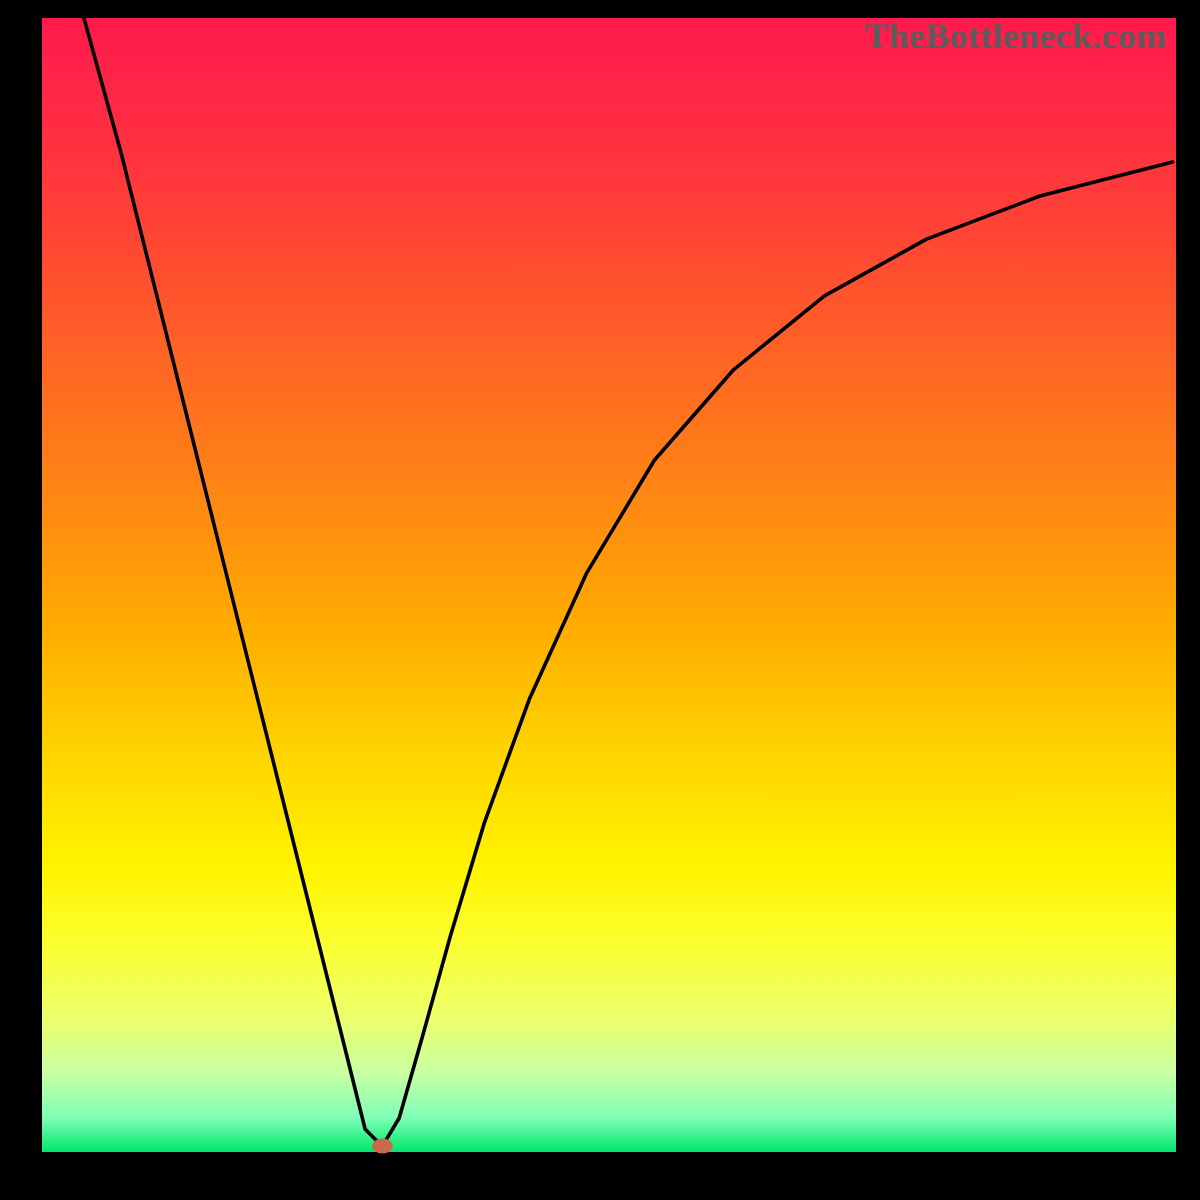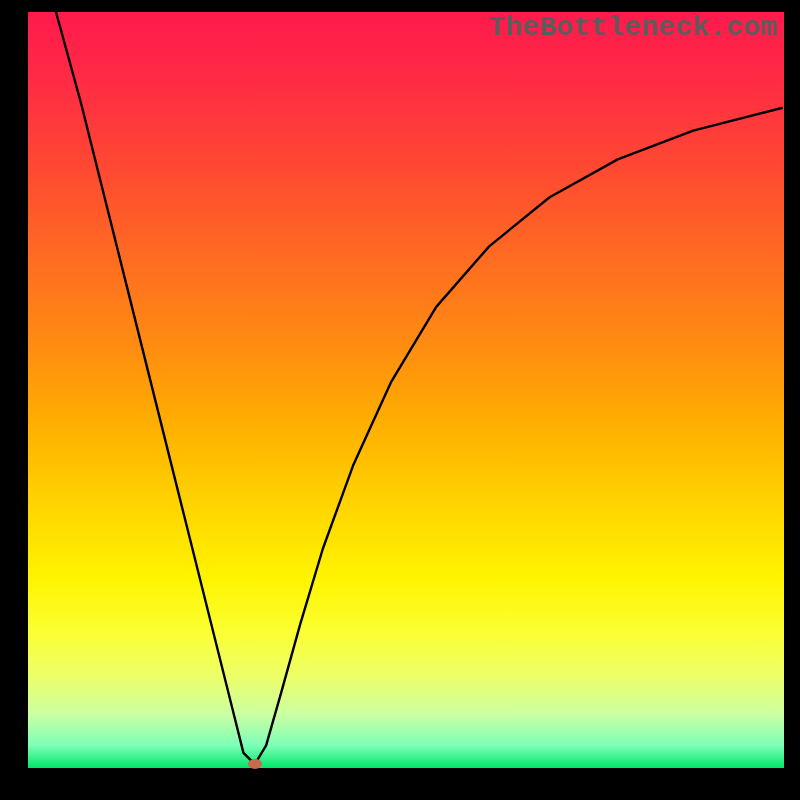--- a/index.html
+++ b/index.html
@@ -28,22 +28,22 @@
       #fbff33 82%,
       #ecff6a 88%,
       #c9ffa3 93%,
       #7dffb7 97%,
       #00e66a 100%);
   }
   .watermark {
     position: absolute;
     top: 0px;
     right: 6px;
-    font-family: Liberation Mono, monospace;
-    font-size: 28px;
+    font-family: Liberation Serif, serif;
+    font-size: 24px;
     font-weight: 600;
     color: #5c5c5c;
     letter-spacing: 0.2px;
   }
   .curve-svg {
     position: absolute;
     left: 0; top: 0;
     width: 756px;
     height: 756px;
   }

